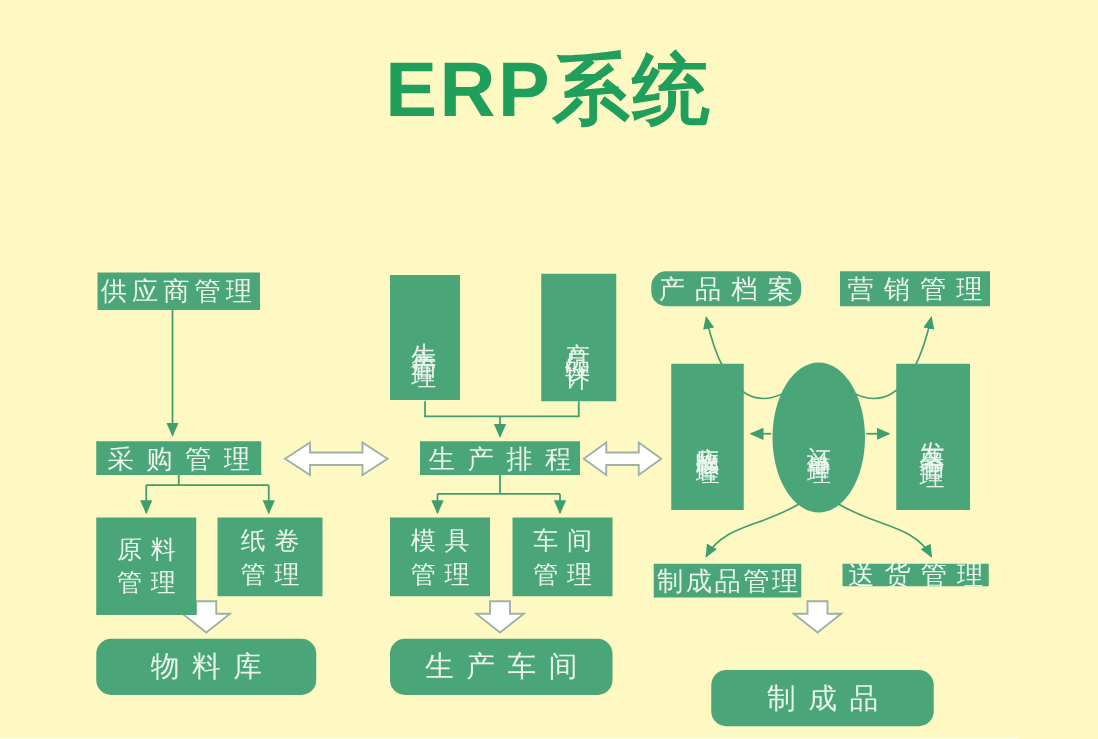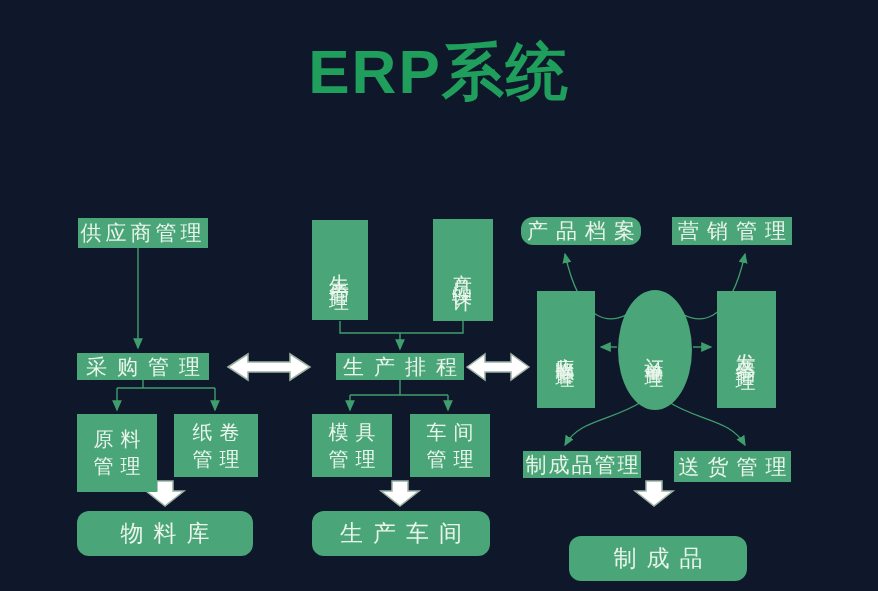--- a/index.html
+++ b/index.html
@@ -4,21 +4,21 @@
 <style>
   :root{
     --green:#4aa578;
     --title-green:#1f9e5c;
     --box-text:#eaf5ec;
     --arrow:#3f9e6e;
     --hollow:#9bb2a4;
   }
   html,body{margin:0;padding:0;background:#ffffff;}
   #stage{
-    position:relative;width:878px;height:591px;background:#0f172a;overflow:hidden;
+    position:relative;width:878px;height:591px;background:#fef9c3;overflow:hidden;
     font-family:"DejaVu Serif","Liberation Serif",serif;
   }
   #arrow-layer{position:absolute;left:0;top:0;width:878px;height:591px;z-index:1;}
   .node{position:absolute;z-index:2;background:var(--green);color:var(--box-text);
     display:flex;align-items:center;justify-content:center;text-align:center;box-sizing:border-box;}
   .hnode{font-size:21px;letter-spacing:4px;white-space:nowrap;}
   .wide-space{letter-spacing:10px;text-indent:10px;}
   .med-space{letter-spacing:8px;text-indent:8px;}
   .tight{letter-spacing:2px;text-indent:2px;}
   .two-line{flex-direction:column;font-size:20px;line-height:1.35;letter-spacing:7px;text-indent:7px;}
@@ -121,17 +121,17 @@
   <div class="node hnode med-space" style="left:672px;top:217px;width:120px;height:28px;">营销管理</div>
 
   <div class="node vbox vbox5" style="left:537px;top:291px;width:58px;height:117px;">应收款管理</div>
 
   <div class="node ellipse" style="left:618px;top:290px;width:74px;height:120px;">订单管理</div>
 
   <div class="node vbox" style="left:717px;top:291px;width:59px;height:117px;">发票管理</div>
 
   <div class="node hnode tight" style="left:523px;top:451px;width:118px;height:27px;">制成品管理</div>
 
-  <div class="node hnode med-space" style="left:674px;top:451px;width:117px;height:31px;">送货管理</div>
+  <div class="node hnode med-space" style="left:674px;top:451px;width:117px;height:18px;">送货管理</div>
 
   <div class="node rounded" style="left:569px;top:512px;width:178px;height:45px;margin-top:24px;">制成品</div>
 
 </div>
 
 </body></html>

